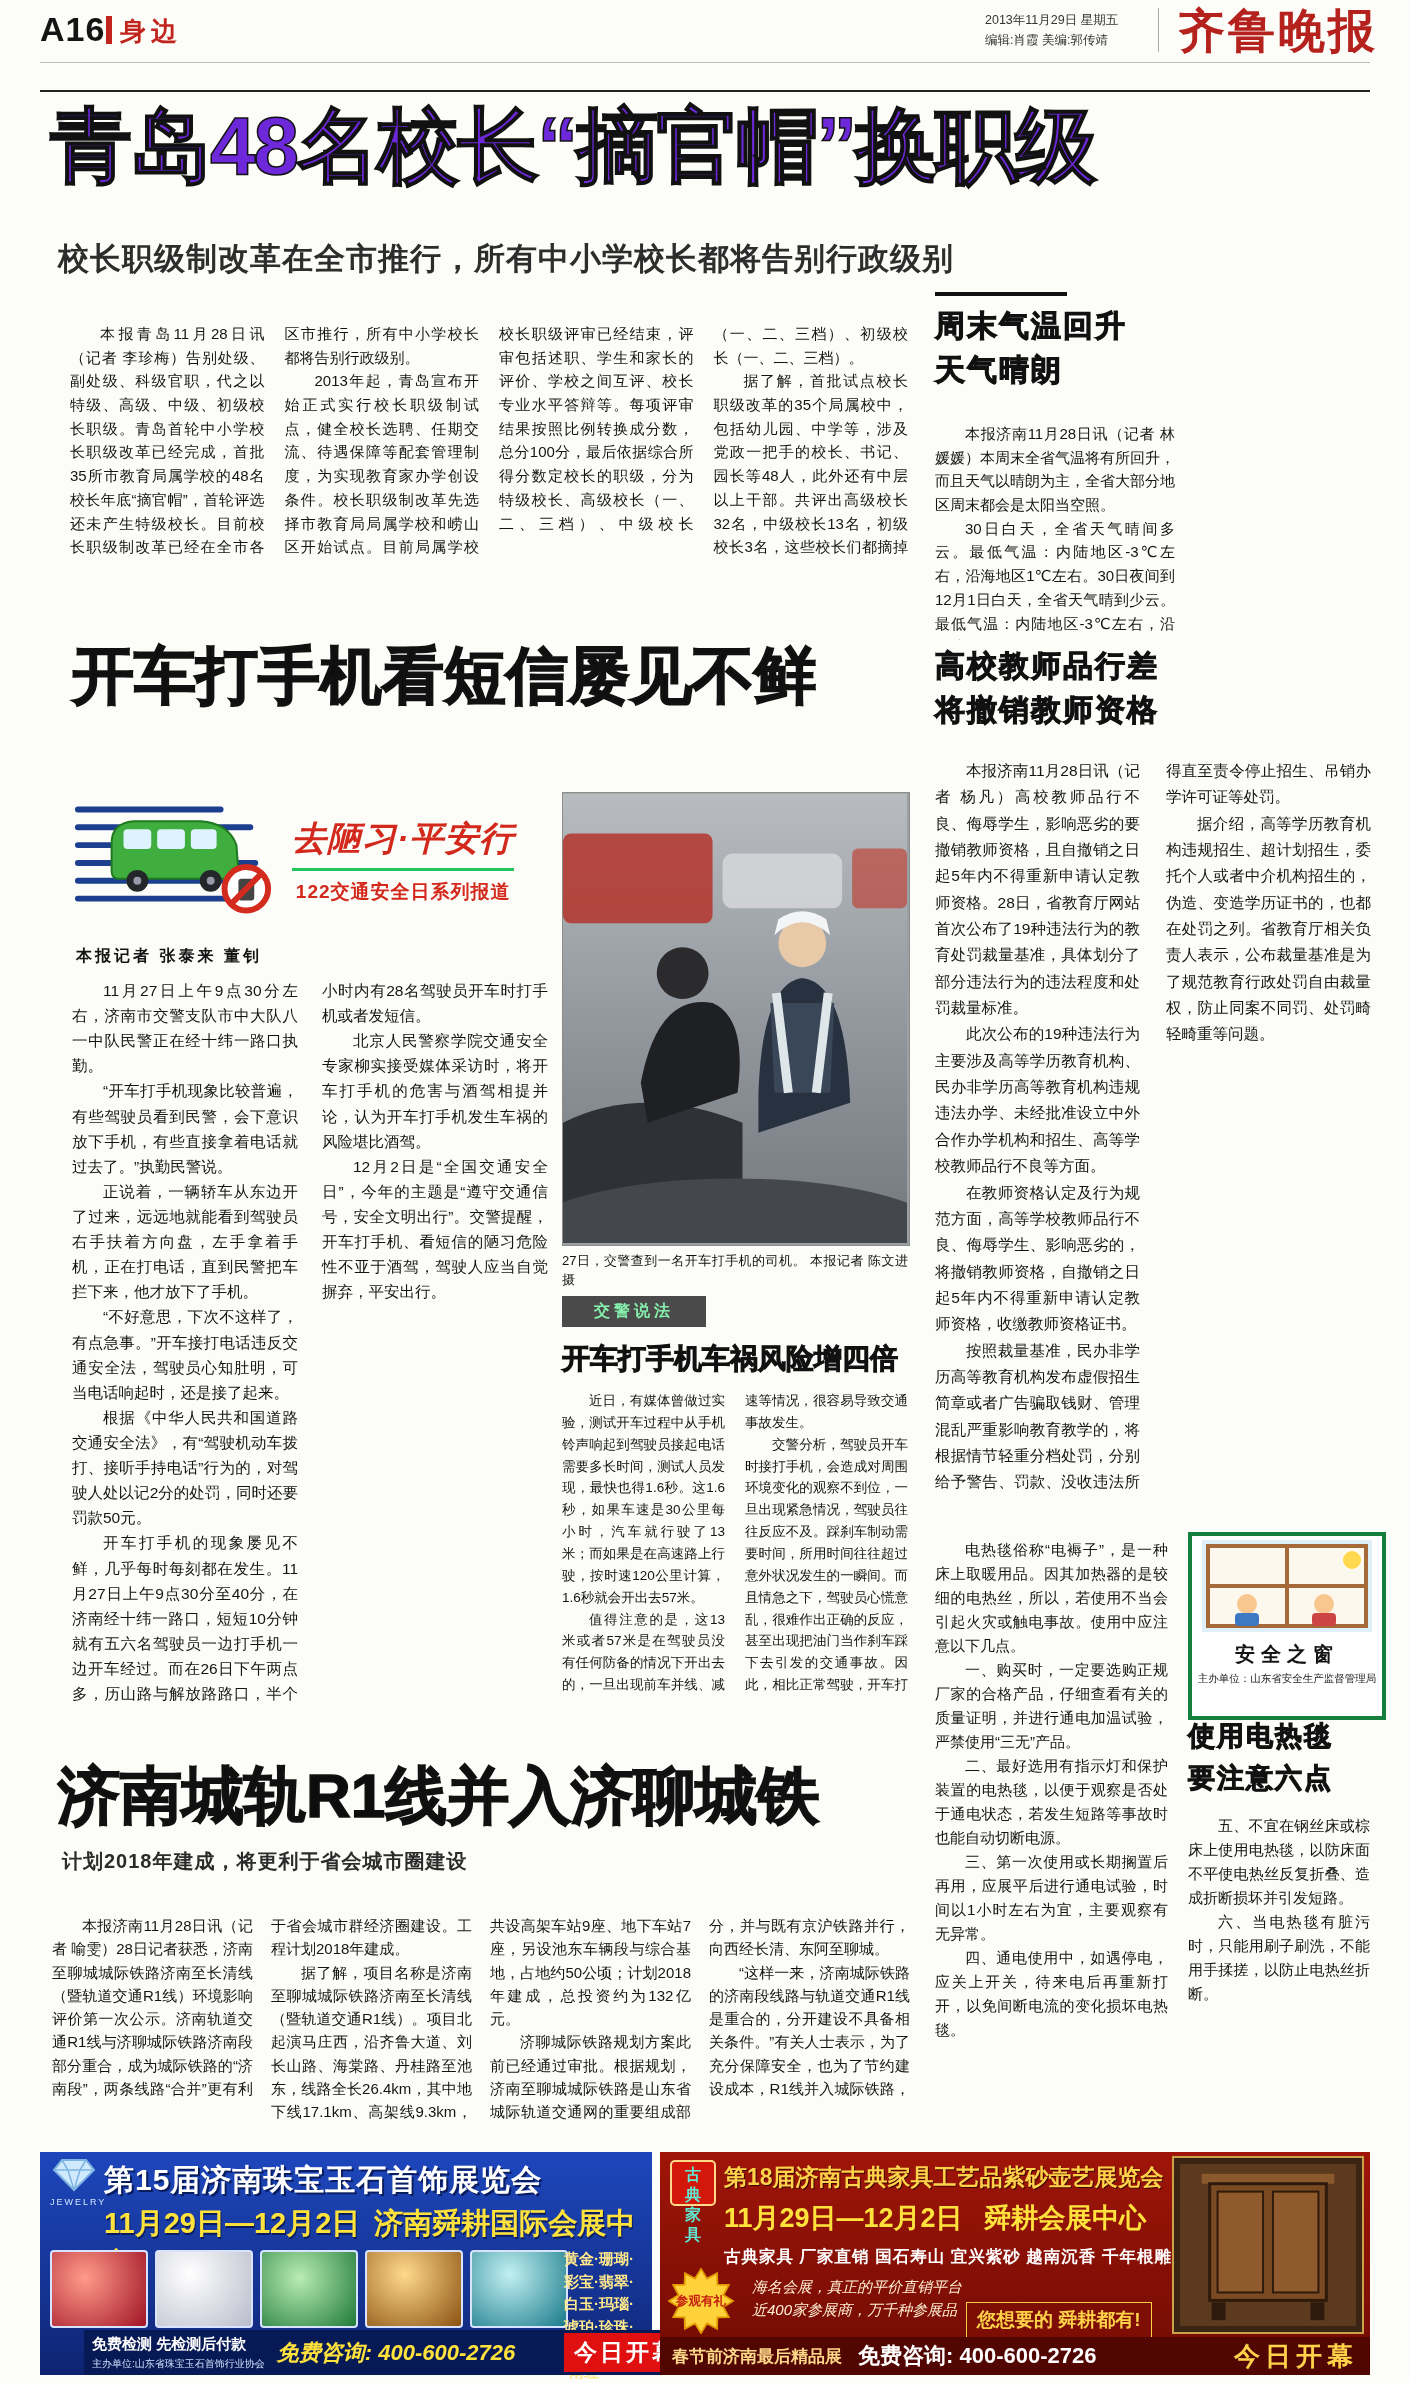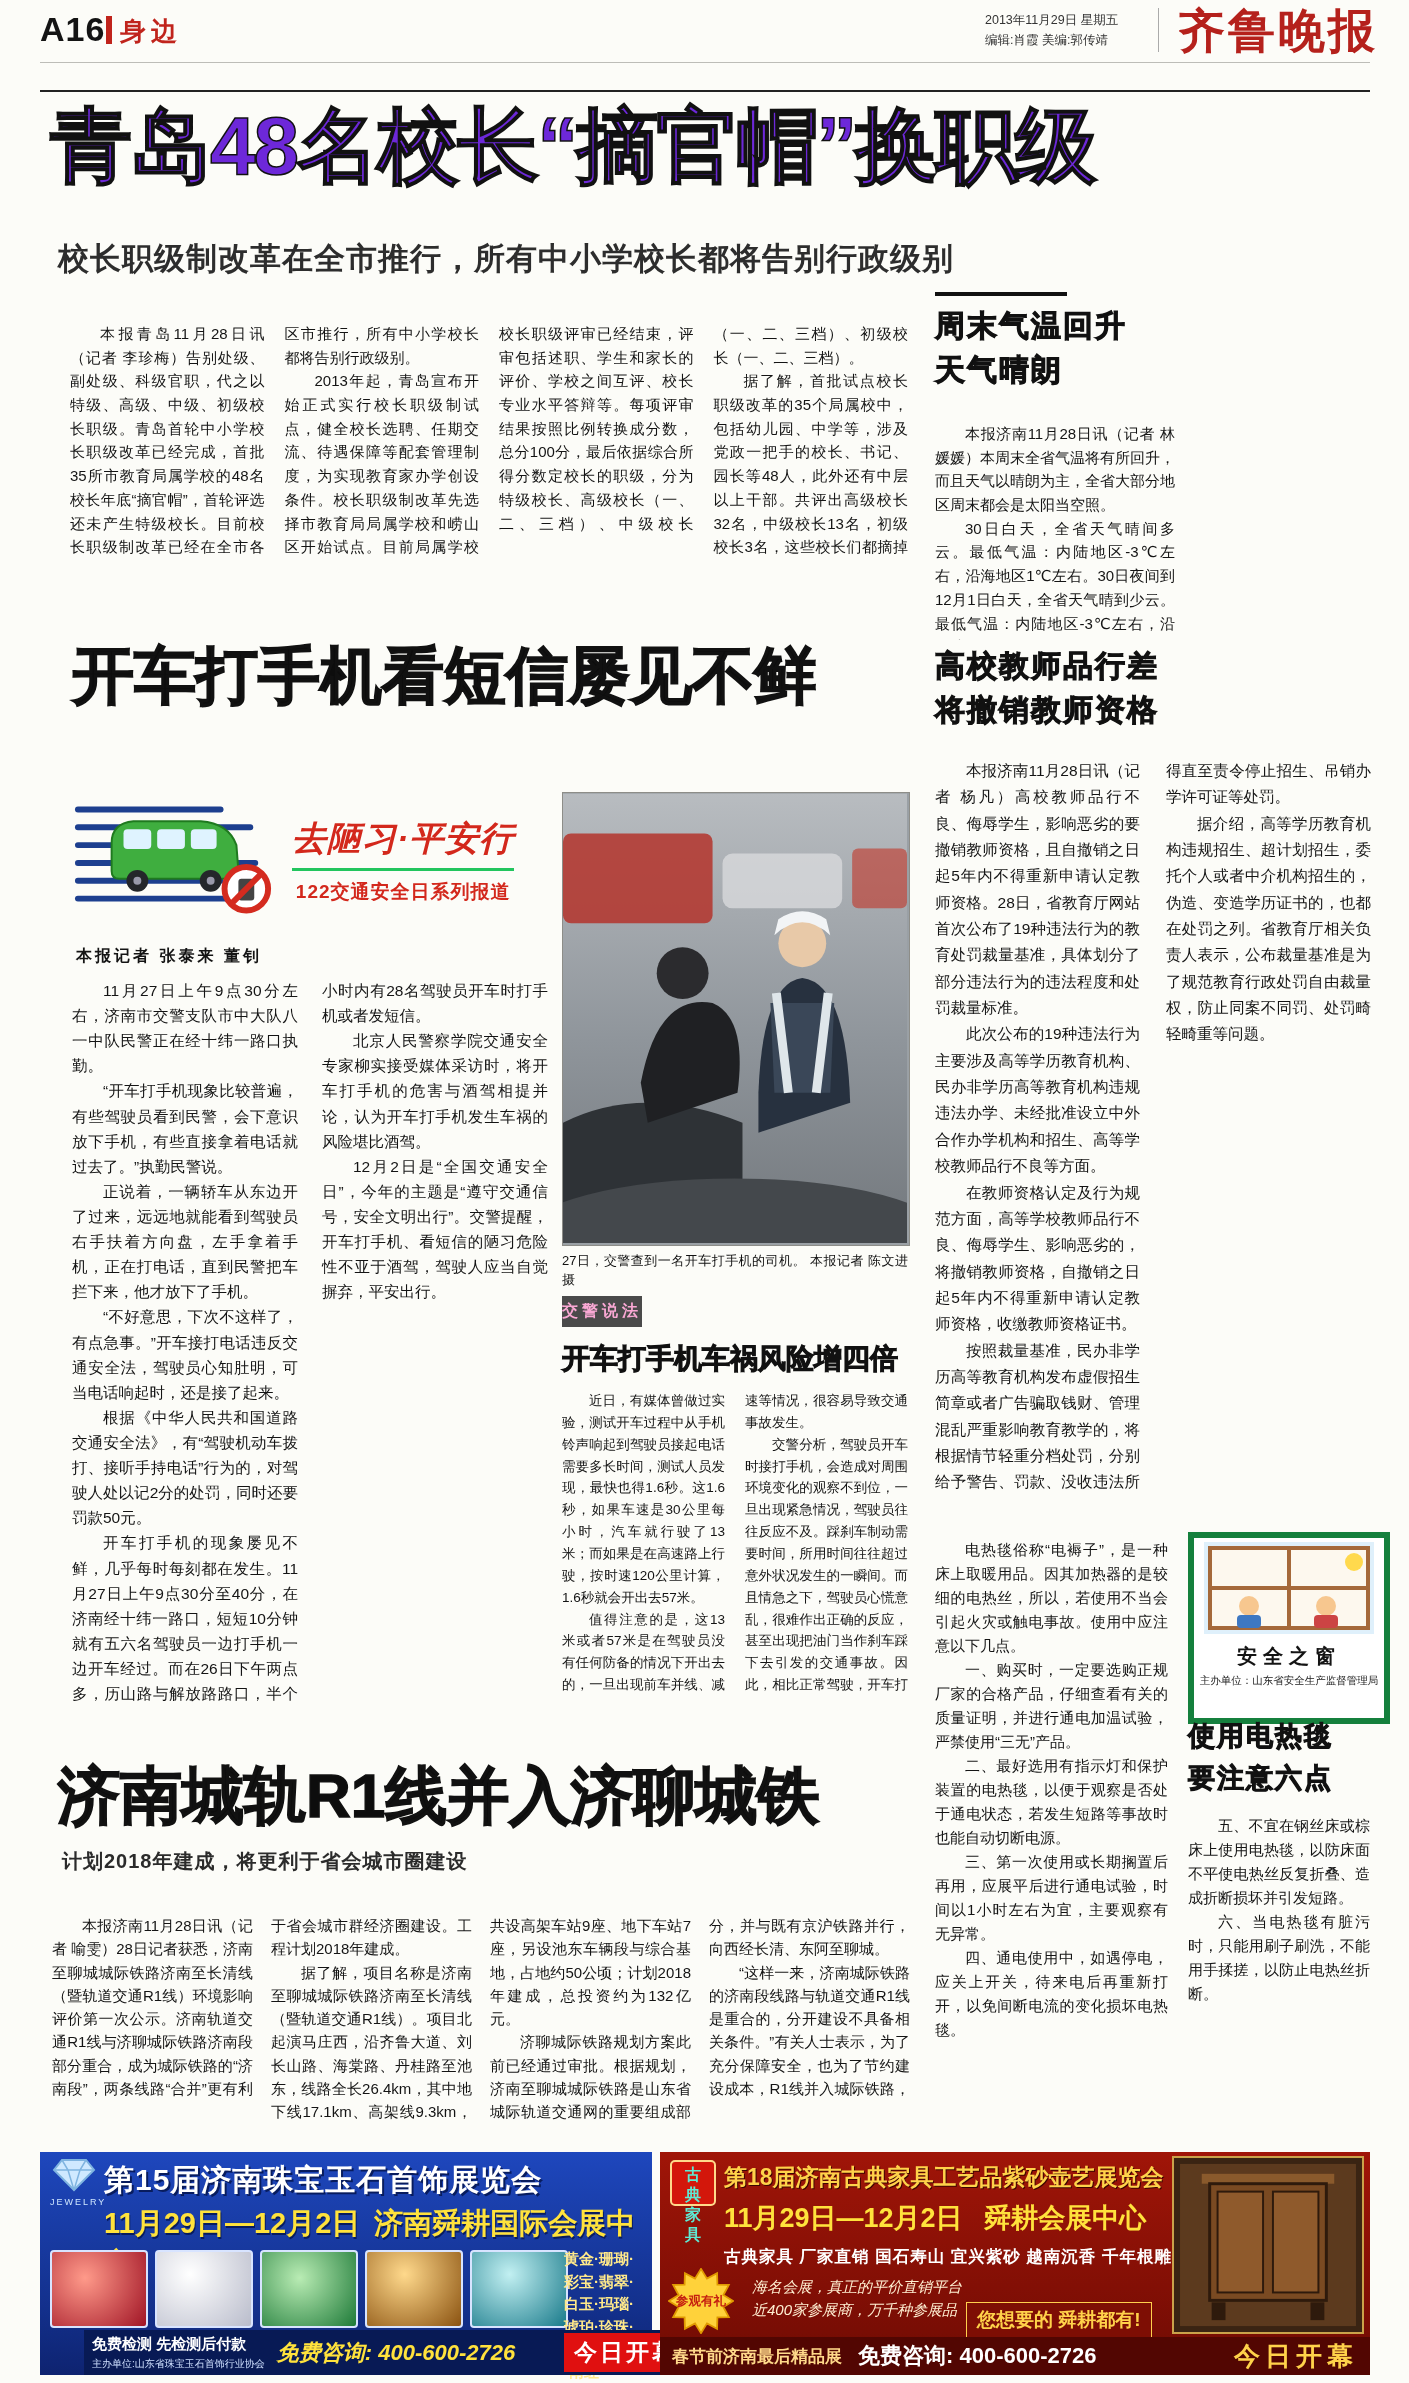--- a/index.html
+++ b/index.html
@@ -26,34 +26,34 @@
   .ph-headline{left:72px;top:634px;font-size:62px;font-weight:bold;-webkit-text-stroke:1.5px #111;color:#0d0d0d;}
   .ph-subhead{left:76px;top:728px;font-size:27px;font-weight:bold;color:#2b2b2b;letter-spacing:1px;}
   .ph-campaign{left:72px;top:786px;width:452px;height:148px;display:flex;align-items:center;gap:12px;}
   .camp-textwrap{display:flex;flex-direction:column;align-items:center;}
   .camp-title{font-size:34px;font-weight:bold;color:#d3281c;font-style:italic;border-bottom:3px solid #22c55e;padding-bottom:6px;letter-spacing:1px;}
   .camp-sub{margin-top:8px;font-size:19px;color:#d3281c;font-weight:bold;letter-spacing:1px;}
   .ph-byline{left:76px;top:946px;font-size:16px;font-weight:bold;letter-spacing:3px;}
   .ph-body{left:72px;top:978px;width:476px;height:750px;column-count:2;column-gap:24px;column-fill:auto;overflow:hidden;font-size:15.5px;line-height:1.62;}
   .ph-photo{left:562px;top:792px;width:346px;height:452px;border:1px solid #8d8d88;background:#9aa0a5;}
   .ph-caption{left:562px;top:1252px;width:346px;font-size:13px;line-height:1.45;color:#111;}
-  .ph-exlabel{left:562px;top:1296px;background:#4a4a4a;color:#f9a8d4;font-size:16px;font-weight:bold;padding:5px 0;letter-spacing:4px;}
+  .ph-exlabel{left:562px;top:1296px;background:#4a4a4a;color:#86efac;font-size:16px;font-weight:bold;padding:5px 32px;letter-spacing:4px;}
   .ph-extitle{left:562px;top:1340px;font-size:28px;font-weight:bold;-webkit-text-stroke:1px #111;color:#0d0d0d;}
   .ph-exbody{left:562px;top:1390px;width:346px;height:347px;column-count:2;column-gap:20px;column-fill:auto;overflow:hidden;font-size:13.5px;line-height:1.62;}
   
   .wx-rule{left:935px;top:292px;width:132px;height:4px;background:#111;}
   .rail-title{font-size:30px;font-weight:bold;letter-spacing:2px;-webkit-text-stroke:1px #111;color:#0d0d0d;}
   .wx-t1{left:935px;top:306px;}
   .wx-t2{left:935px;top:350px;}
   .wx-body{left:935px;top:422px;width:240px;height:218px;overflow:hidden;}
   .tc-t1{left:935px;top:646px;}
   .tc-t2{left:935px;top:690px;}
   .tc-body{left:935px;top:758px;width:436px;height:772px;column-count:2;column-gap:26px;column-fill:auto;overflow:hidden;font-size:15.5px;line-height:1.7;}
   .bk-bodyL{left:935px;top:1538px;width:233px;height:600px;overflow:hidden;font-size:15px;line-height:1.6;}
-  .sw-box{left:1188px;top:1532px;width:182px;height:176px;border:6px solid #15803d;background:#fff;text-align:center;padding:4px 4px 0;}
+  .sw-box{left:1188px;top:1532px;width:182px;height:176px;border:4px solid #15803d;background:#fff;text-align:center;padding:4px 4px 0;}
   .sw-title{font-size:20px;font-weight:bold;letter-spacing:6px;margin-top:5px;}
   .sw-org{font-size:10.5px;color:#222;margin-top:3px;line-height:1.35;}
   .bk-t1{left:1188px;top:1718px;font-size:27px;}
   .bk-t2{left:1188px;top:1760px;font-size:27px;}
   .bk-bodyR{left:1188px;top:1814px;width:182px;height:324px;overflow:hidden;font-size:15px;line-height:1.6;}
   
   .rl-headline{left:58px;top:1754px;font-size:62px;font-weight:bold;-webkit-text-stroke:1.5px #111;color:#0d0d0d;}
   .rl-subhead{left:62px;top:1848px;font-size:20px;font-weight:bold;color:#2b2b2b;letter-spacing:1px;}
   .rl-body{left:52px;top:1914px;width:858px;height:224px;column-count:4;column-gap:18px;column-fill:auto;overflow:hidden;font-size:15px;line-height:1.55;}
   

